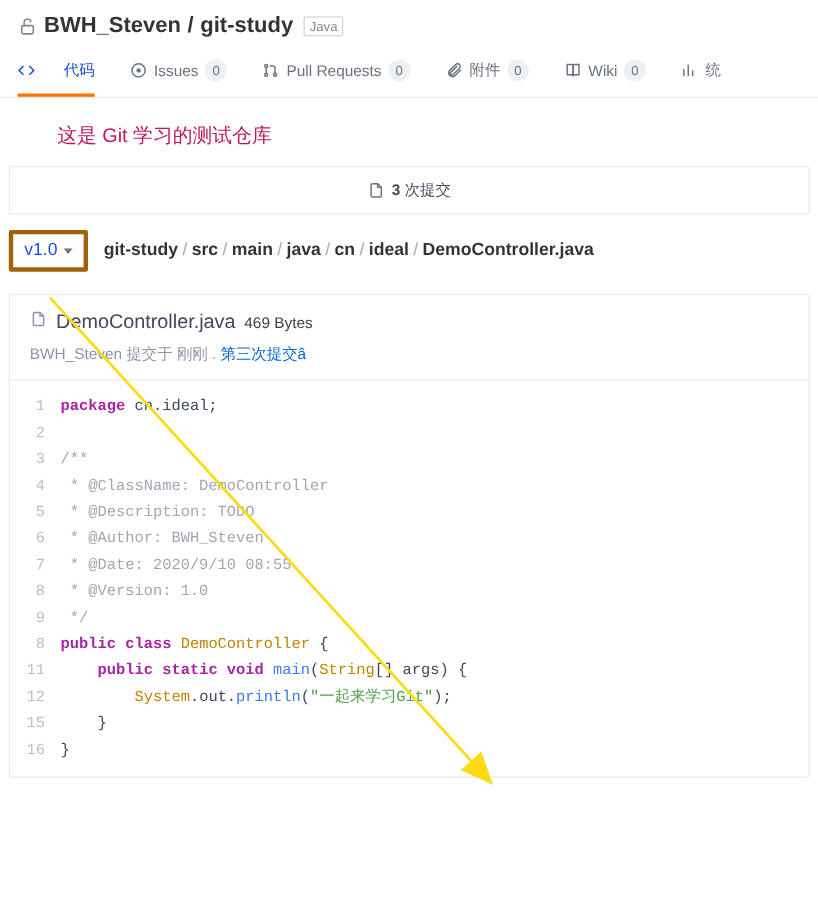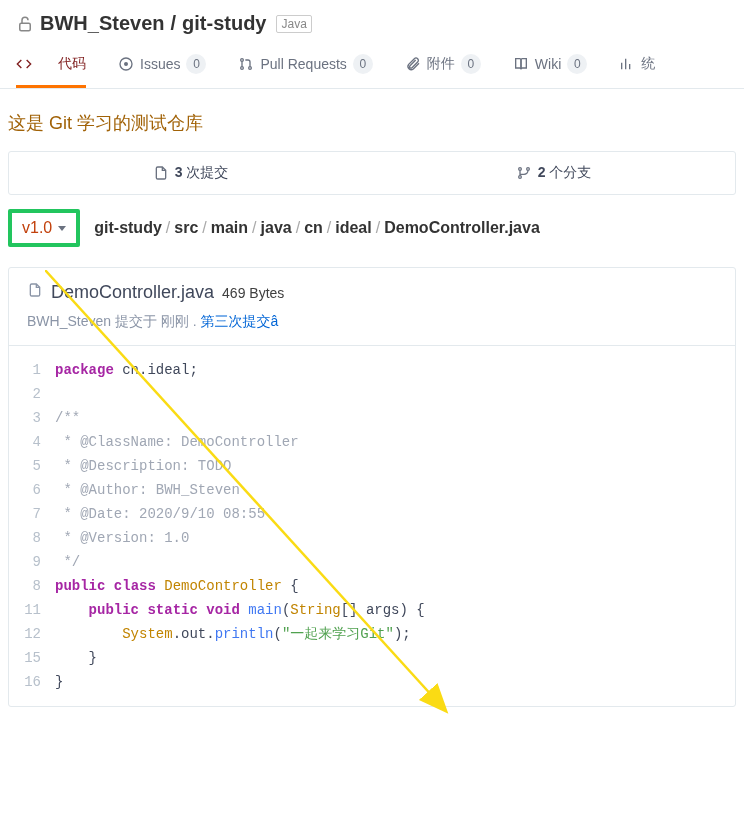--- a/index.html
+++ b/index.html
@@ -44,42 +44,43 @@
     display: flex;
     align-items: center;
     gap: 6px;
     color: #6b7280;
     cursor: pointer;
     height: 100%;
     border-bottom: 3px solid transparent;
     white-space: nowrap;
   }
   .tab.active {
-    color: #7f1d1d;
+    color: #1d4ed8;
     border-bottom-color: #fe7300;
     gap: 26px;
   }
   .tab .count {
     display: inline-flex;
     align-items: center;
     justify-content: center;
     min-width: 20px;
     height: 20px;
     padding: 0 6px;
     background: #eef1f4;
     border-radius: 10px;
     font-size: 12px;
     color: #6b7280;
   }
   .tab-icon { width: 16px; height: 16px; }
   
   .repo-desc {
     padding: 22px 16px 16px 8px;
     font-size: 18px;
-    color: #a16207;
+    color: #be185d;
+    margin-left: 44px;
   }
   
   .stats-bar {
     margin: 0 8px;
     border: 1px solid #e3e9ed;
     border-radius: 3px;
     display: flex;
   }
   .stat {
     flex: 1;
@@ -94,25 +95,25 @@
   .stat b { font-weight: 700; }
   .stat-icon { width: 16px; height: 16px; color: #6b7280; }
   
   .path-row {
     display: flex;
     align-items: center;
     gap: 14px;
     padding: 14px 8px 10px 8px;
   }
   .branch-select {
-    border: 4px solid #22c55e;
+    border: 4px solid #a16207;
     border-radius: 2px;
     padding: 6px 10px;
     font-size: 16px;
-    color: #c2410c;
+    color: #1d4ed8;
     cursor: pointer;
     display: inline-flex;
     align-items: center;
     gap: 6px;
     position: relative;
     z-index: 5;
     background: #fff;
   }
   .caret-down {
     width: 0; height: 0;
@@ -255,29 +256,20 @@
 
 <div class="repo-desc">这是 Git 学习的测试仓库</div>
 
 <div class="stats-bar">
   <div class="stat">
     <svg class="stat-icon" viewBox="0 0 24 24" fill="none" stroke="currentColor" stroke-width="2">
         <path d="M14 3H7a2 2 0 0 0-2 2v14a2 2 0 0 0 2 2h10a2 2 0 0 0 2-2V8z"></path>
         <polyline points="14 3 14 8 19 8"></polyline>
       </svg>
     <span><b>3</b><span> 次提交</span></span>
-  </div>
-  <div class="stat">
-    <svg class="stat-icon" viewBox="0 0 24 24" fill="none" stroke="currentColor" stroke-width="2">
-        <circle cx="6" cy="6" r="2"></circle>
-        <circle cx="6" cy="18" r="2"></circle>
-        <circle cx="18" cy="6" r="2"></circle>
-        <path d="M6 8v8M18 8a6 6 0 0 1-6 6H6"></path>
-      </svg>
-    <span><b>2</b><span> 个分支</span></span>
   </div>
 </div>
 
 <div class="path-row">
   <div class="branch-select">
     <span>v1.0</span>
     <span class="caret-down"></span>
   </div>
   <div class="breadcrumb">
     <span class="crumb">git-study</span>

